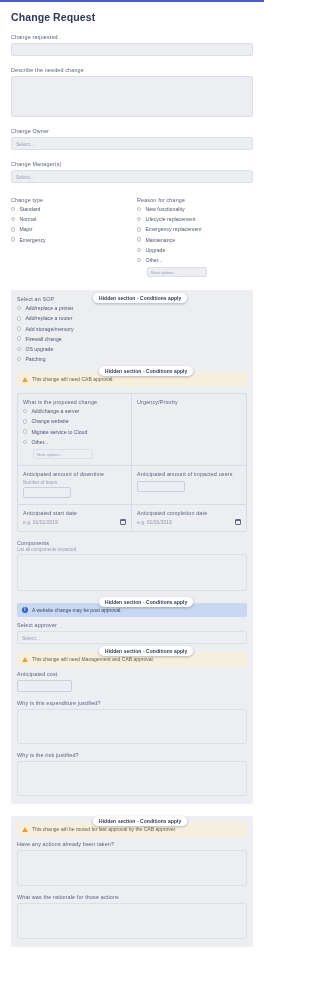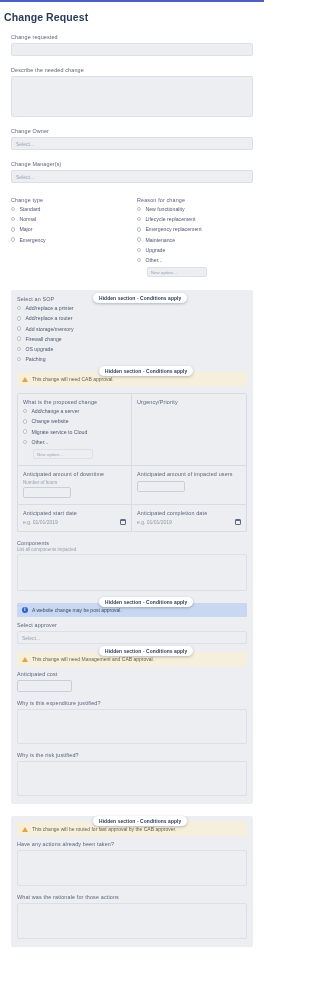--- a/index.html
+++ b/index.html
@@ -18,21 +18,21 @@
     min-height: 999px;
     background: #fff;
     border-top: 2px solid #4a5fc1;
     position: relative;
   }
 
   .page-title {
     font-size: 10.5px;
     font-weight: 600;
     color: #2b3a57;
-    padding: 9px 11px 0 4px;
+    padding: 9px 11px 0 11px;
     letter-spacing: 0.1px;
   }
 
   .body-wrap { padding: 0 11px; }
 
   
   .field { margin-top: 11px; }
 
   .label {
     font-size: 5.4px;

